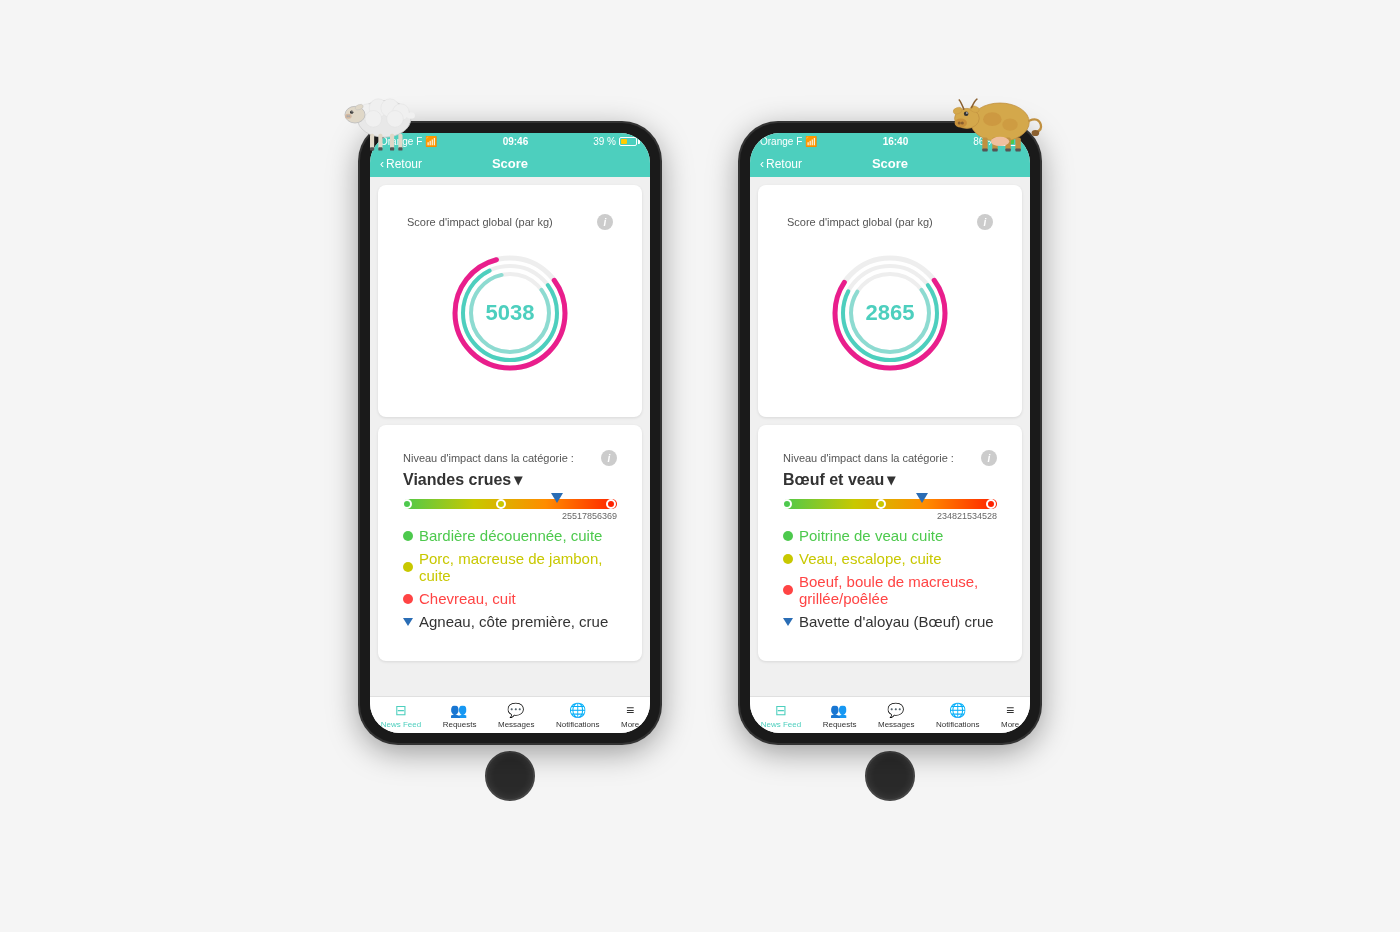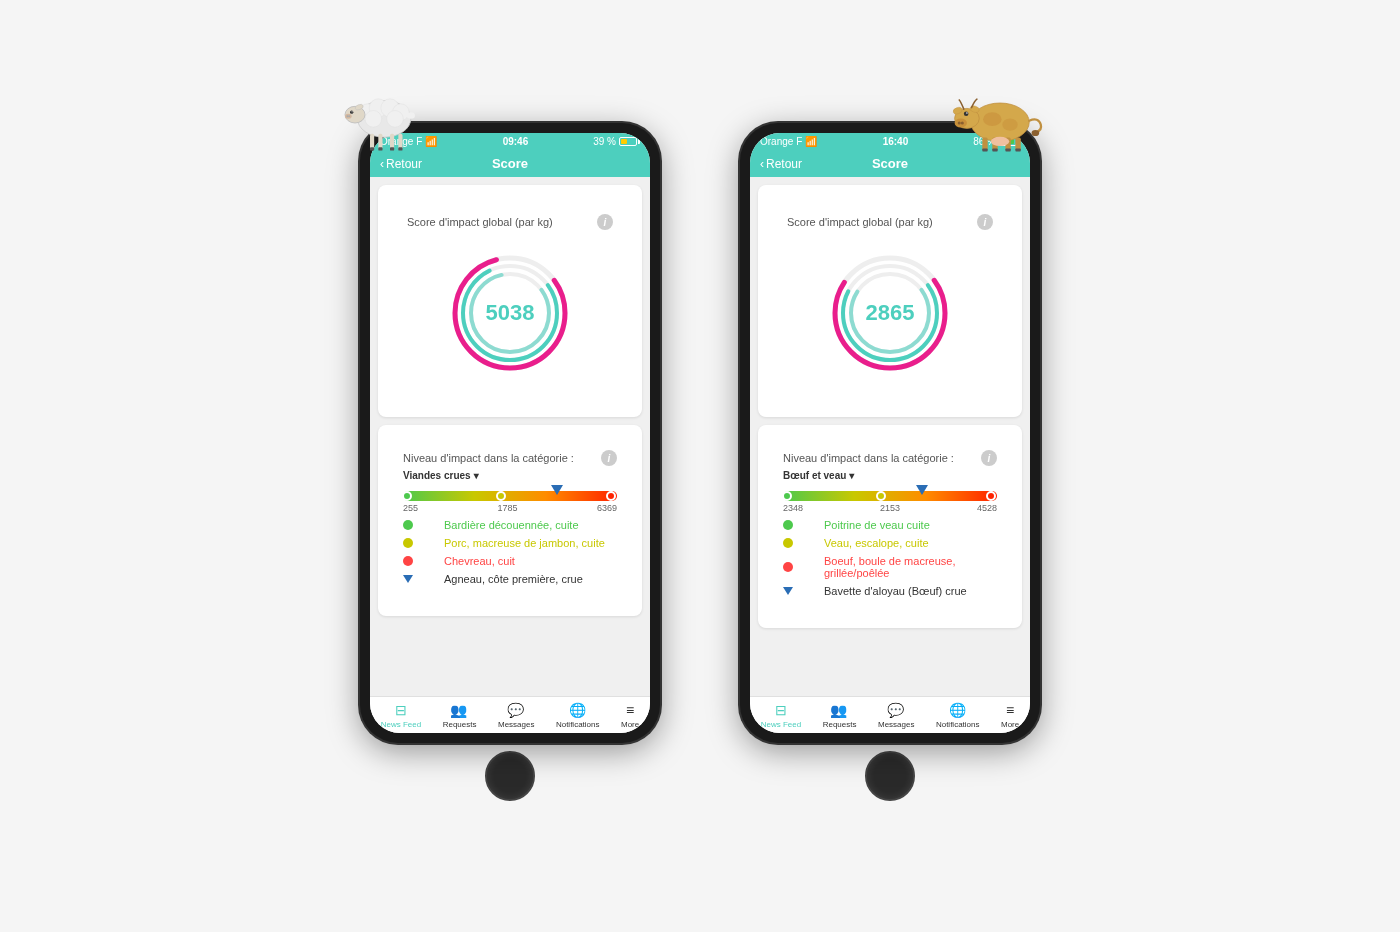--- a/index.html
+++ b/index.html
@@ -206,21 +206,21 @@
 
     .impact-label {
       font-size: 11px;
       color: #555;
       display: flex;
       justify-content: space-between;
       align-items: center;
     }
 
     .category-dropdown {
-      font-size: 10px;
+      font-size: 16px;
       font-weight: 600;
       color: #333;
       display: flex;
       align-items: center;
       gap: 3px;
       margin: 4px 0 10px;
     }
 
     
     .color-bar-wrap {
@@ -251,24 +251,25 @@
       transform: translateX(-50%);
       width: 0;
       height: 0;
       border-left: 6px solid transparent;
       border-right: 6px solid transparent;
       border-top: 10px solid #2a6db5;
     }
 
     .bar-labels {
       display: flex;
-      justify-content: space-between;
+      justify-content: flex-end;
       font-size: 9px;
       color: #666;
       margin-top: 2px;
+      margin-left: 12px;
     }
 
     
     .legend-item {
       display: flex;
       align-items: center;
       gap: 6px;
       font-size: 11px;
       color: #4dcfbe;
       margin: 6px 0;
@@ -287,21 +288,21 @@
 
     .triangle-down {
       width: 0;
       height: 0;
       border-left: 5px solid transparent;
       border-right: 5px solid transparent;
       border-top: 8px solid #2a6db5;
       flex-shrink: 0;
     }
 
-    .legend-text { color: #333; font-size: 11px; margin-left: 25px; }
+    .legend-text { color: #333; font-size: 15px; }
     .legend-text.green { color: #4dc94d; }
     .legend-text.yellow { color: #c8c800; }
     .legend-text.red { color: #ff4444; }
 
     
     .tab-bar {
       background: white;
       border-top: 1px solid #e0e0e0;
       display: flex;
       justify-content: space-around;

